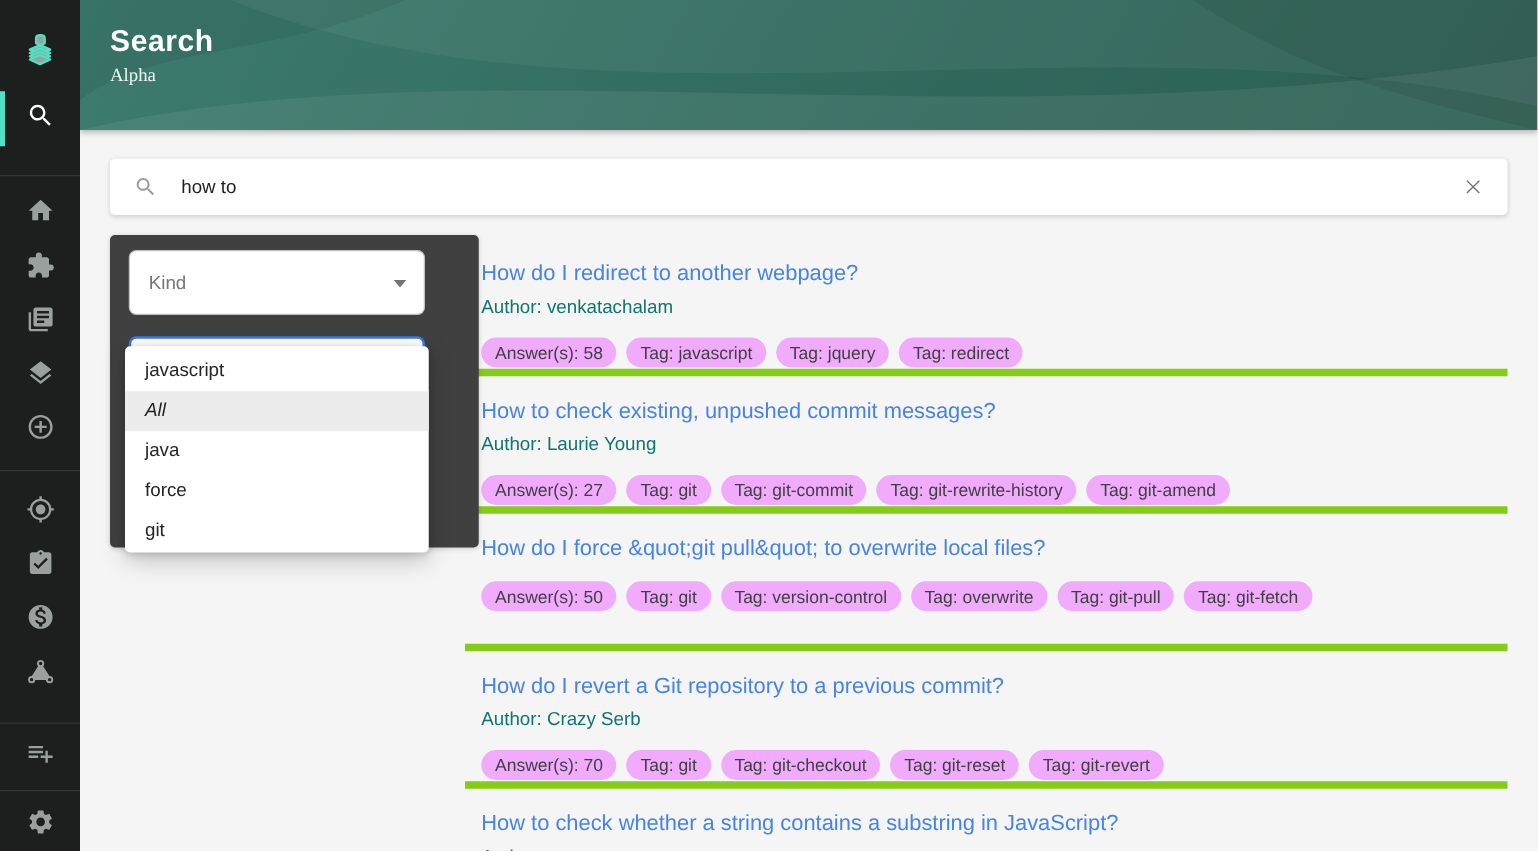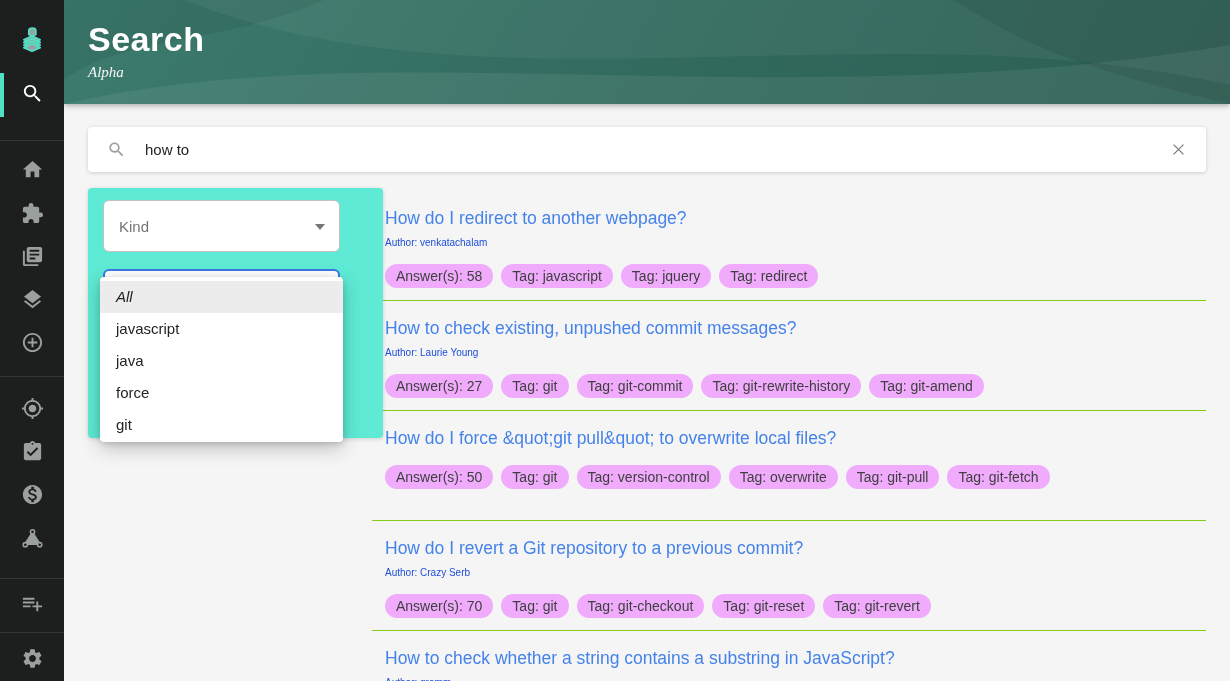--- a/index.html
+++ b/index.html
@@ -36,25 +36,25 @@
   
   .header {
     position:absolute; left:64px; top:0; width:1166px; height:104px;
     background:linear-gradient(120deg,#3d7c6f 0%, #336c60 45%, #2c5e53 100%);
     overflow:hidden; z-index:10;
     box-shadow:0 2px 5px rgba(0,0,0,0.28);
   }
   .header svg.decor { position:absolute; left:0; top:0; }
   .header-text { position:absolute; left:24px; top:20px; z-index:2; }
   .header-title {
-    color:#ffffff; font-size:34px; font-weight:bold; letter-spacing:0.5px;
+    color:#ffffff; font-size:24px; font-weight:bold; letter-spacing:0.5px;
   }
   .header-subtitle {
     color:#f2f7f5; font-family:"Liberation Serif", serif;
-    font-style:italic; font-size:15px; margin-top:5px;
+    font-size:15px; margin-top:5px;
   }
 
   
   .search-card {
     position:absolute; left:88px; top:127px; width:1118px; height:45px;
     background:#ffffff; border-radius:4px;
     box-shadow:0 1px 4px rgba(0,0,0,0.16);
     display:flex; align-items:center; z-index:20;
   }
   .search-card .mag { margin-left:19px; width:19px; height:19px; fill:#9e9e9e; flex:none; }
@@ -65,21 +65,21 @@
   }
   .clear-btn {
     flex:none; margin-right:16px; width:24px; height:24px;
     display:flex; align-items:center; justify-content:center; cursor:pointer;
   }
   .clear-btn svg { width:17px; height:17px; stroke:#757575; stroke-width:1.6; }
 
   
   .filter-card {
     position:absolute; left:88px; top:188px; width:295px; height:250px;
-    background:#5eead4; border-radius:4px;
+    background:#404040; border-radius:4px;
     box-shadow:0 1px 4px rgba(0,0,0,0.16); z-index:15;
   }
   .kind-select {
     position:absolute; left:15px; top:12px; width:237px; height:52px;
     border:1px solid #c2c2c2; border-radius:6px; background:#fff;
     display:flex; align-items:center; cursor:pointer;
   }
   .kind-label { margin-left:15px; font-size:15px; color:#757575; }
   .kind-arrow {
     position:absolute; right:14px; top:23px;
@@ -99,28 +99,28 @@
   .option {
     height:32px; line-height:32px; padding-left:16px;
     font-size:15px; color:#242424; cursor:pointer;
   }
   .option.selected { background:#ececec; font-style:italic; }
 
   
   .results { position:absolute; left:372px; top:191px; width:834px; z-index:5; }
   .result {
     height:110px; padding:17px 0 0 13px;
-    border-bottom:1px solid #84cc16;
+    border-bottom:6px solid #84cc16;
   }
   .result:last-child { border-bottom:none; }
   .result-title {
     color:#4583ea; font-size:17.5px; font-weight:500;
     cursor:pointer; display:inline-block;
   }
-  .result-author { color:#1d4ed8; font-size:10px; margin-top:8px; }
+  .result-author { color:#0f766e; font-size:15px; margin-top:8px; }
   .chips { margin-top:16px; display:flex; gap:8px; }
   .chip {
     background:#f0abfc; color:#3f3f3f; font-size:14px;
     padding:4px 11px; border-radius:14px; white-space:nowrap;
   }
 </style>
 </head>
 <body>
 
 <nav class="sidebar">
@@ -264,22 +264,22 @@
   </div>
 </div>
 
 <div class="filter-card">
   <div class="kind-select">
     <span class="kind-label">Kind</span>
     <span class="kind-arrow"></span>
   </div>
   <div class="focused-select"></div>
   <div class="dropdown">
+    <div class="option">javascript</div>
     <div class="option selected">All</div>
-    <div class="option">javascript</div>
     <div class="option">java</div>
     <div class="option">force</div>
     <div class="option">git</div>
   </div>
 </div>
 
 <main class="results">
 
   <div class="result">
     <a class="result-title">How do I redirect to another webpage?</a>

